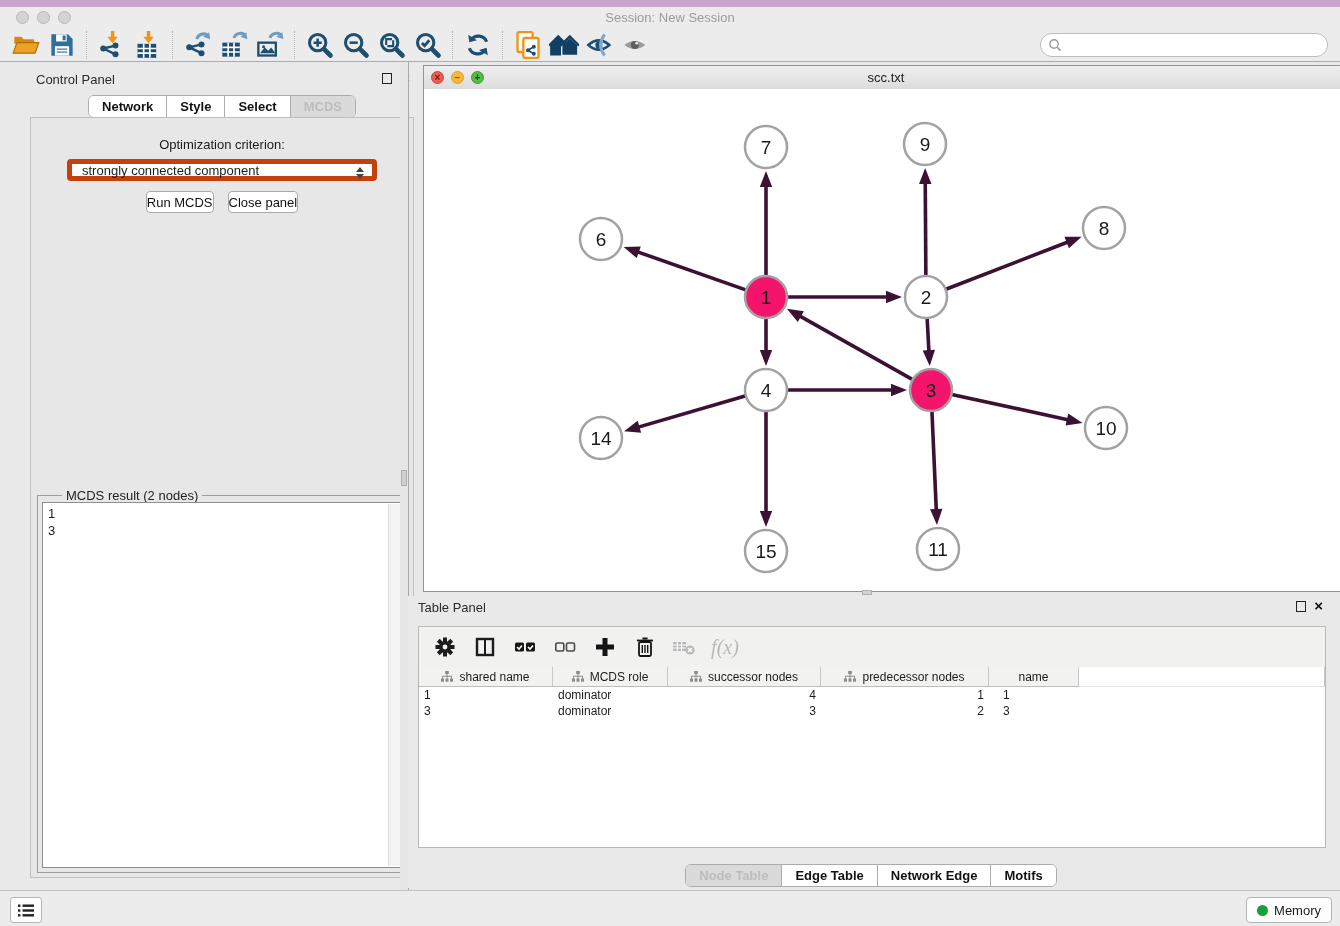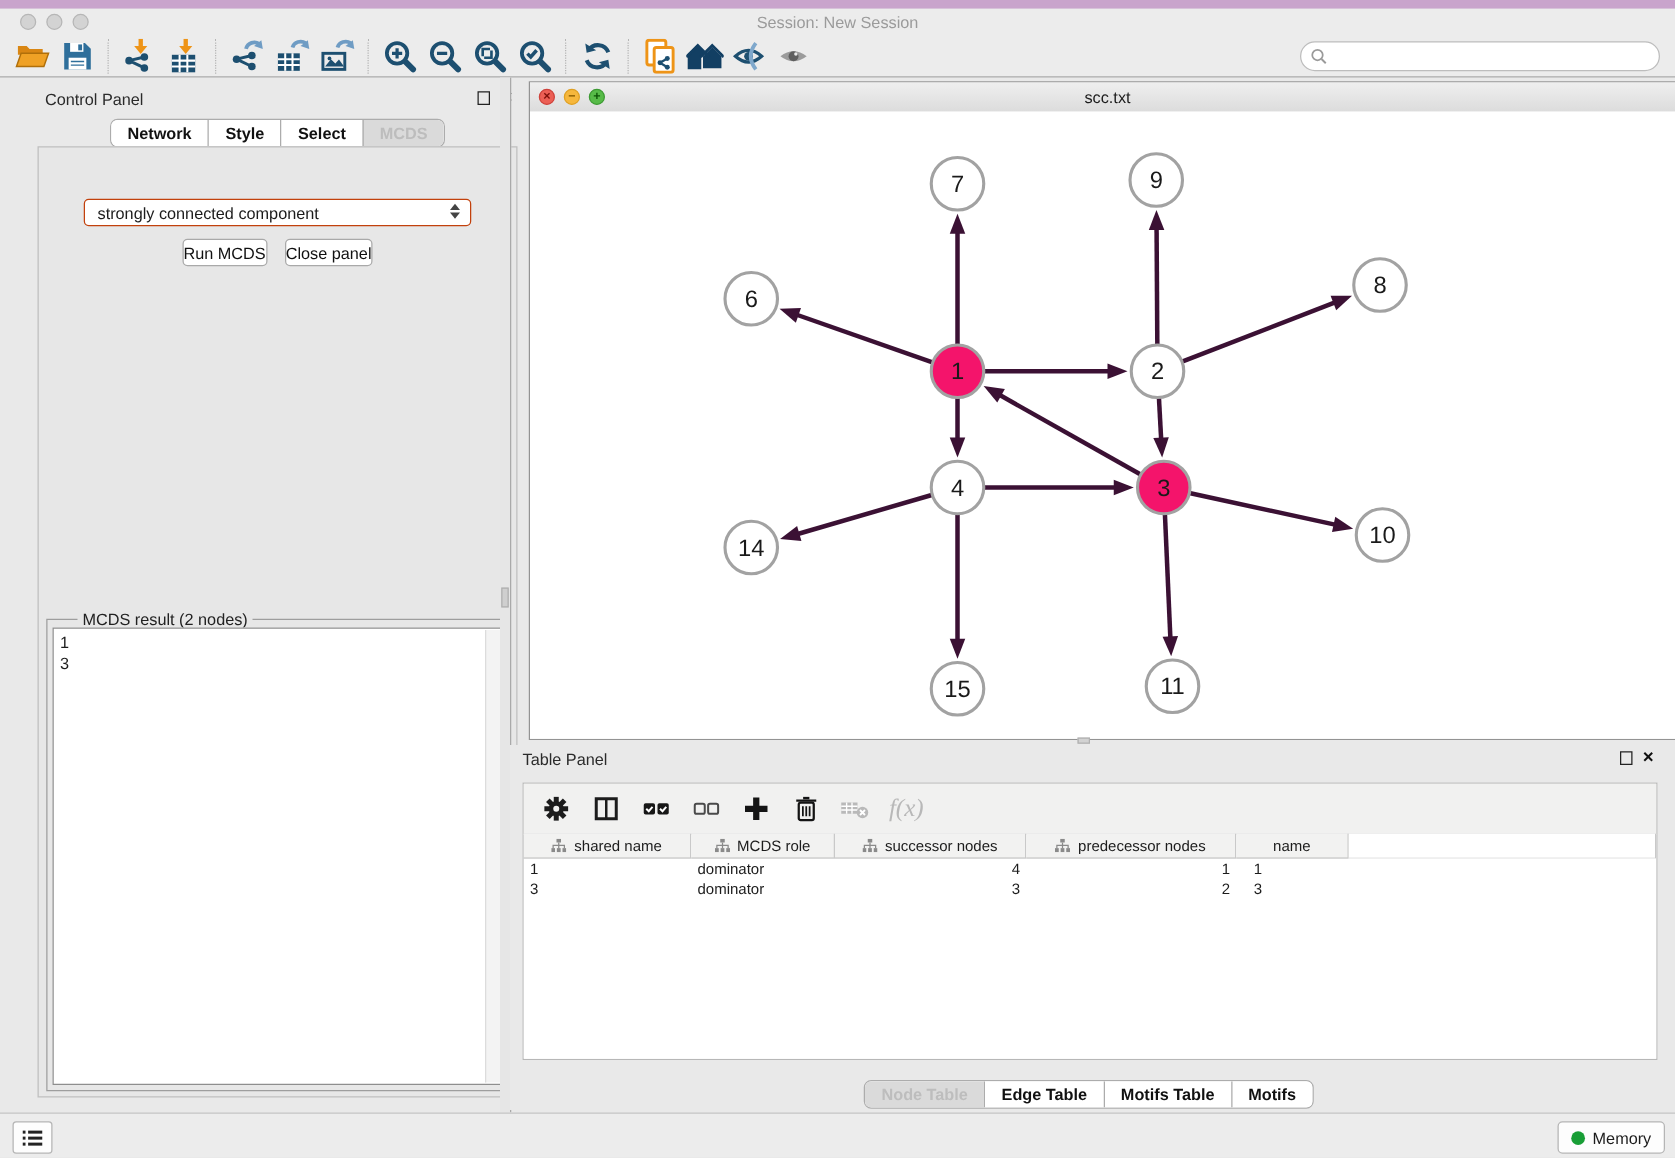--- a/index.html
+++ b/index.html
@@ -26,21 +26,21 @@
   .close-ic{position:absolute;top:7px;font-weight:900;font-size:15px;color:#111;}
   .cp-float{right:30px;} .cp-close{right:12px;}
   .pill-group{display:inline-flex;border:1px solid #ACACAC;border-radius:6px;overflow:hidden;background:#fff;}
   .pill{padding:3px 13px;font-weight:600;background:#fff;color:#111;border-left:1px solid #ACACAC;cursor:default;white-space:nowrap;}
   .pill:first-child{border-left:none;}
   .pill.active{background:#DADADA;color:#BDBDBD;}
   .cp-tabs-row{position:absolute;left:0;top:33px;width:100%;text-align:center;}
   .cp-body{position:absolute;left:8px;right:8px;top:55px;bottom:12px;background:#E7E7E7;border:1px solid #BFBFBF;}
   .opt-label{position:absolute;left:0;right:0;top:19px;text-align:center;color:#1a1a1a;}
   .combo{position:absolute;left:50%;margin-left:-155px;top:41px;width:310px;height:22px;background:#fff;
-         border:1px solid #c2410c;border-radius:4px;box-sizing:border-box;display:flex;align-items:center;padding-left:10px;}
+         border:5px solid #c2410c;border-radius:4px;box-sizing:border-box;display:flex;align-items:center;padding-left:10px;}
   .combo .stepper{position:absolute;right:8px;top:3px;display:flex;flex-direction:column;gap:2px;}
   .combo .stepper i{width:0;height:0;border-left:4px solid transparent;border-right:4px solid transparent;display:block;}
   .combo .stepper .up{border-bottom:5px solid #444;}
   .combo .stepper .dn{border-top:5px solid #444;}
   .btn-row{position:absolute;left:0;right:0;top:73px;display:flex;justify-content:center;gap:14px;}
   .btn{background:#fff;border:1px solid #A9A9A9;border-radius:4px;height:22px;padding:0 0;
        font-family:inherit;font-size:13px;color:#111;display:flex;align-items:center;}
   .result-group{position:absolute;left:6px;right:6px;top:377px;bottom:4px;border:1px solid #9E9E9E;}
   .result-label{position:absolute;left:24px;top:-8px;background:#E7E7E7;padding:0 4px;color:#222;}
   .result-text{position:absolute;left:4px;right:4px;top:6px;bottom:4px;background:#fff;border:1px solid #8E8E8E;
@@ -255,20 +255,21 @@
     <span class="close-ic cp-close">×</span>
     <div class="cp-tabs-row">
       <span class="pill-group" id="control-tabs">
           <span class="pill">Network</span>
           <span class="pill">Style</span>
           <span class="pill">Select</span>
           <span class="pill active">MCDS</span>
         </span>
     </div>
     <div class="cp-body">
+      <div class="opt-label">Optimization criterion:</div>
       <div class="combo">
         <span>strongly connected component</span>
         <span class="stepper">
             <i class="up"></i>
             <i class="dn"></i>
           </span>
       </div>
       <div class="btn-row">
         <button class="btn">Run MCDS</button>
         <button class="btn">Close panel</button>
@@ -505,21 +506,21 @@
             <span class="rcell right" style="width: 153px;">3</span>
             <span class="rcell right" style="width: 168px;">2</span>
             <span class="rcell name-col" style="width: 90px;">3</span>
           </div>
         </div>
     </div>
     <div class="tp-tabs-row">
       <span class="pill-group" id="table-tabs">
           <span class="pill active">Node Table</span>
           <span class="pill">Edge Table</span>
-          <span class="pill">Motifs Table</span>
+          <span class="pill">Network Edge</span>
           <span class="pill">Motifs</span>
         </span>
     </div>
   </div>
 
   <div class="status-bar">
     <span class="list-btn">
       <span>
         <svg width="16" height="13" viewBox="0 0 16 13">
             <rect x="0" y="0.5" width="2.4" height="2.4" fill="#222"></rect>

